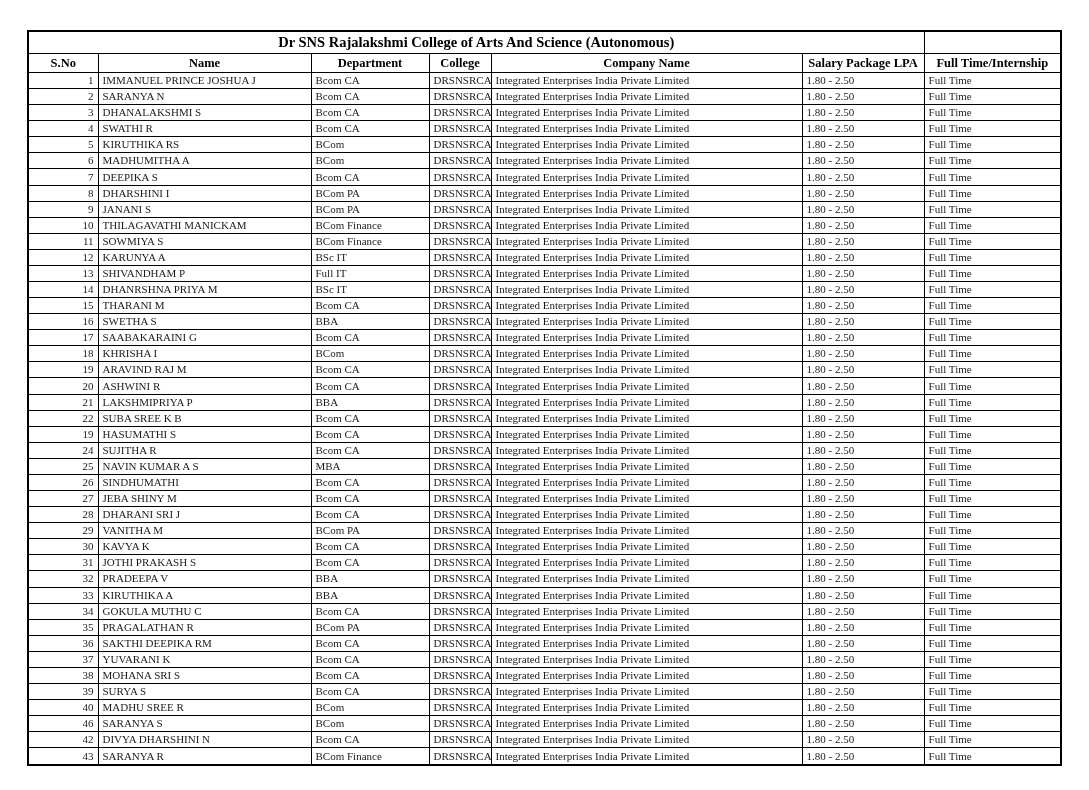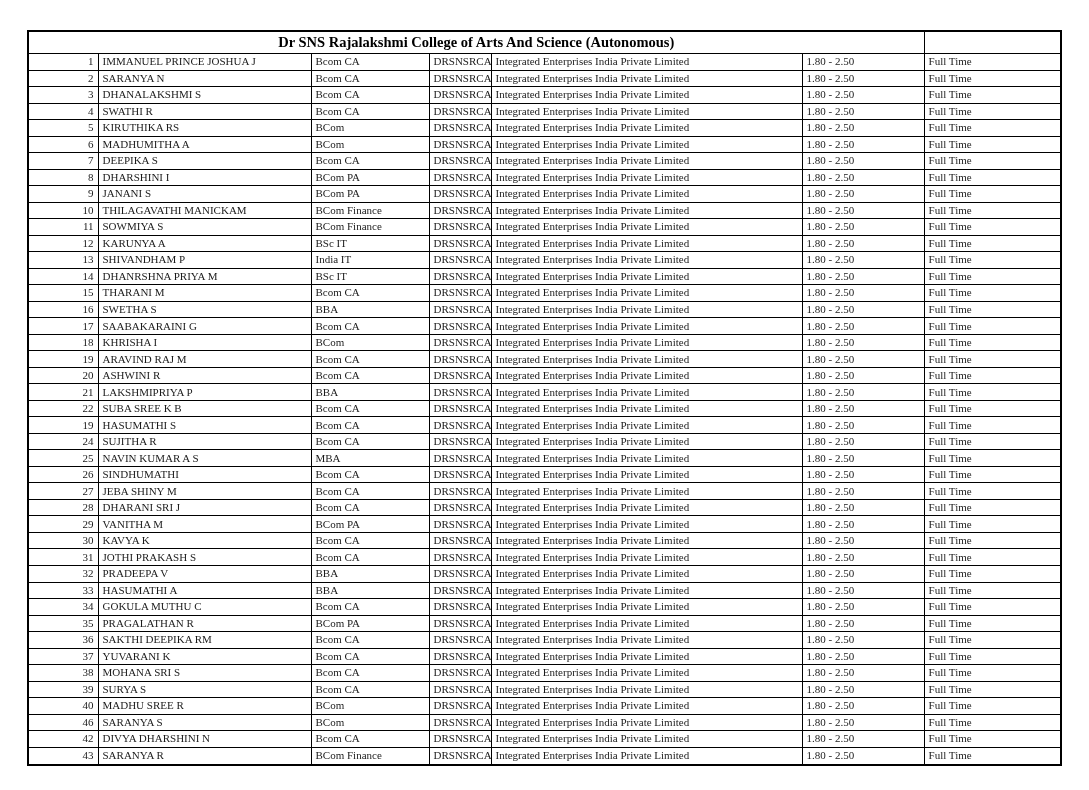--- a/index.html
+++ b/index.html
@@ -78,20 +78,29 @@
       <col style="width:62px">
       <col style="width:311px">
       <col style="width:122px">
       <col style="width:137px">
     </colgroup>
     <thead>
       <tr class="title-row">
         <th colspan="6">Dr SNS Rajalakshmi College of Arts And Science (Autonomous)</th>
         <th></th>
       </tr>
+      <tr class="header-row">
+        <th>S.No</th>
+        <th>Name</th>
+        <th>Department</th>
+        <th>College</th>
+        <th>Company Name</th>
+        <th>Salary Package LPA</th>
+        <th>Full Time/Internship</th>
+      </tr>
     </thead>
     <tbody id="table-body">
         <tr>
           <td class="c-sno">1</td>
           <td class="c-name">IMMANUEL PRINCE JOSHUA J</td>
           <td class="c-department">Bcom CA</td>
           <td class="c-college">DRSNSRCAS</td>
           <td class="c-company">Integrated Enterprises India Private Limited</td>
           <td class="c-salary">1.80 - 2.50</td>
           <td class="c-mode">Full Time</td>
@@ -191,21 +200,21 @@
           <td class="c-name">KARUNYA A</td>
           <td class="c-department">BSc IT</td>
           <td class="c-college">DRSNSRCAS</td>
           <td class="c-company">Integrated Enterprises India Private Limited</td>
           <td class="c-salary">1.80 - 2.50</td>
           <td class="c-mode">Full Time</td>
         </tr>
         <tr>
           <td class="c-sno">13</td>
           <td class="c-name">SHIVANDHAM P</td>
-          <td class="c-department">India IT</td>
+          <td class="c-department">Full IT</td>
           <td class="c-college">DRSNSRCAS</td>
           <td class="c-company">Integrated Enterprises India Private Limited</td>
           <td class="c-salary">1.80 - 2.50</td>
           <td class="c-mode">Full Time</td>
         </tr>
         <tr>
           <td class="c-sno">14</td>
           <td class="c-name">DHANRSHNA PRIYA M</td>
           <td class="c-department">BSc IT</td>
           <td class="c-college">DRSNSRCAS</td>
@@ -370,21 +379,21 @@
           <td class="c-sno">32</td>
           <td class="c-name">PRADEEPA V</td>
           <td class="c-department">BBA</td>
           <td class="c-college">DRSNSRCAS</td>
           <td class="c-company">Integrated Enterprises India Private Limited</td>
           <td class="c-salary">1.80 - 2.50</td>
           <td class="c-mode">Full Time</td>
         </tr>
         <tr>
           <td class="c-sno">33</td>
-          <td class="c-name">HASUMATHI A</td>
+          <td class="c-name">KIRUTHIKA A</td>
           <td class="c-department">BBA</td>
           <td class="c-college">DRSNSRCAS</td>
           <td class="c-company">Integrated Enterprises India Private Limited</td>
           <td class="c-salary">1.80 - 2.50</td>
           <td class="c-mode">Full Time</td>
         </tr>
         <tr>
           <td class="c-sno">34</td>
           <td class="c-name">GOKULA MUTHU C</td>
           <td class="c-department">Bcom CA</td>

